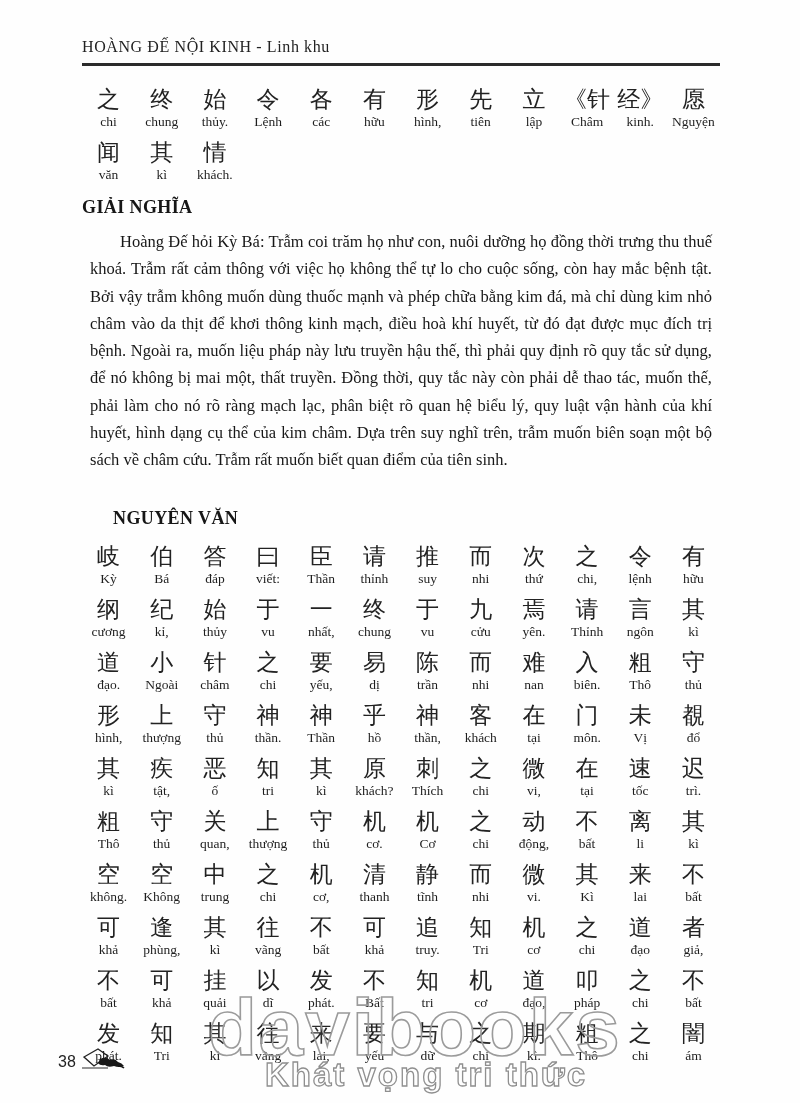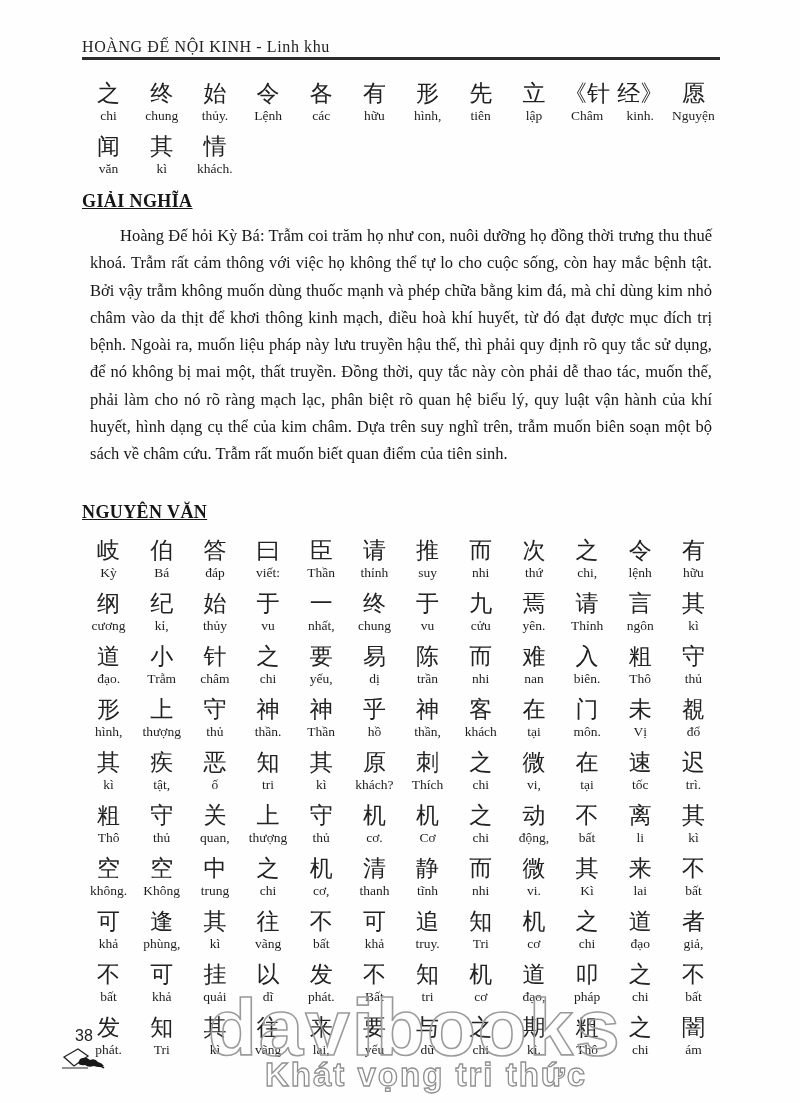--- a/index.html
+++ b/index.html
@@ -10,21 +10,21 @@
     background:#fefefe;
     color:#1c1c1c;
     font-family:"Liberation Serif", serif;
     overflow:hidden;
   }
   .content{padding:38px 80px 0 82px;}
 
   
   .running-head{
     border-bottom:3px solid #2b2b2b;
-    padding-bottom:1px;
+    padding-bottom:7px;
     margin-bottom:20px;
   }
   .running-head .title{
     font-size:16px;
     letter-spacing:0.6px;
     font-weight:normal;
     color:#222;
   }
 
   
@@ -50,39 +50,38 @@
     white-space:nowrap;
   }
 
   
   .section-heading{
     font-size:18px;
     font-weight:bold;
     letter-spacing:0.4px;
     color:#161616;
     margin:14px 0 10px 0;
-    text-decoration:underline;
-  }
-  .section-heading.nv{margin-top:34px;margin-bottom:14px;}
+  }
+  .section-heading.nv{margin-top:34px;margin-bottom:14px;margin-left:31px;}
 
   
   .explain{
     font-size:16.5px;
     line-height:27.3px;
     text-align:justify;
     text-indent:30px;
     color:#171717;
     margin:8px;
   }
 
   
   .footer{
     position:absolute;
     left:58px;bottom:26px;
-    display:flex;align-items:center;gap:2px;flex-direction:column;
+    display:flex;align-items:center;gap:2px;
   }
   .page-number{
     font-family:"Liberation Sans", sans-serif;
     font-size:16px;color:#222;
   }
 
   
   .watermark{position:absolute;pointer-events:none;left:0;top:0;width:100%;height:100%;text-decoration:underline;}
   .wm1{
     position:absolute;left:208px;top:982px;
@@ -283,21 +282,21 @@
             <div class="viet">kì</div>
           </div>
         </div>
         <div class="word-row">
           <div class="word-cell">
             <div class="han">道</div>
             <div class="viet">đạo.</div>
           </div>
           <div class="word-cell">
             <div class="han">小</div>
-            <div class="viet">Trẫm</div>
+            <div class="viet">Ngoài</div>
           </div>
           <div class="word-cell">
             <div class="han">针</div>
             <div class="viet">châm</div>
           </div>
           <div class="word-cell">
             <div class="han">之</div>
             <div class="viet">chi</div>
           </div>
           <div class="word-cell">

